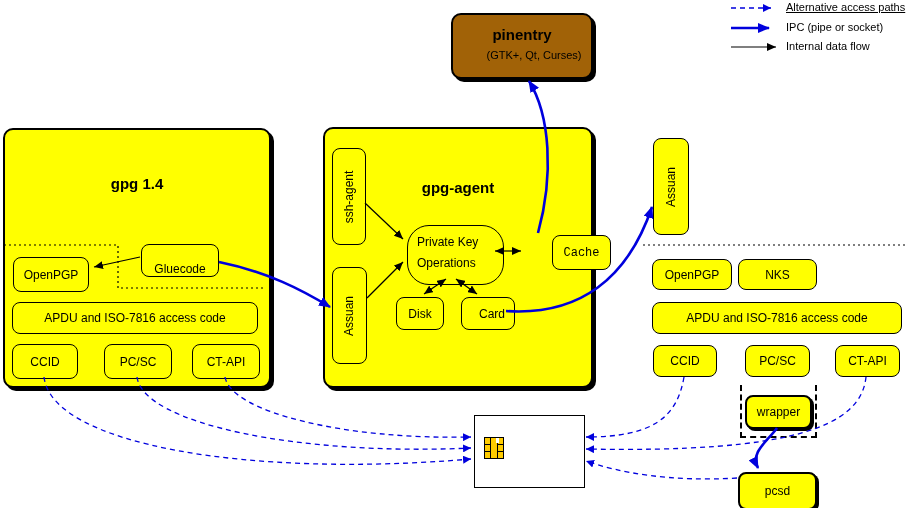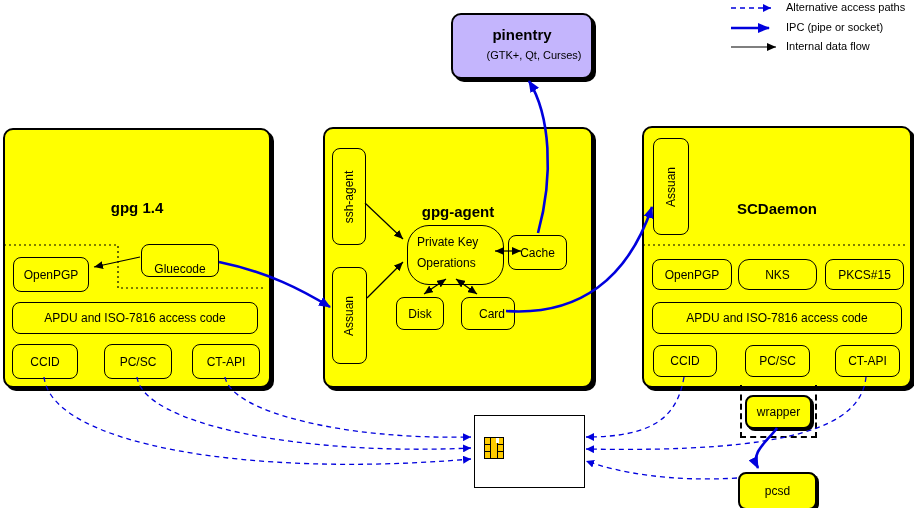--- a/index.html
+++ b/index.html
@@ -5,32 +5,32 @@
   html,body{margin:0;padding:0;background:#fff;}
   .canvas{
     position:relative;width:914px;height:508px;background:#ffffff;overflow:hidden;
     font-family:"Liberation Sans","DejaVu Sans",sans-serif;color:#000;
   }
   .bigbox{
     position:absolute;background:#ffff00;border:2px solid #000;border-radius:10px;
     box-shadow:3px 3px 0 #000;
   }
   .bigtitle{
-    position:absolute;left:0;right:0;text-align:center;font-weight:bold;font-size:15px;margin-top:24px;
+    position:absolute;left:0;right:0;text-align:center;font-weight:bold;font-size:15px;
   }
   .node{
     position:absolute;background:#ffff00;border:1px solid #000;border-radius:8px;
     display:flex;align-items:center;justify-content:center;font-size:12px;white-space:nowrap;
   }
   .vnode span{transform:rotate(-90deg);white-space:nowrap;display:block;}
   .pko{justify-content:flex-start;align-items:flex-start;padding:6px 0 0 9px;
        white-space:normal;line-height:21px;font-size:12px;}
   .heavy{border-width:2px;box-shadow:2px 2px 0 #000;}
   .pinentry{
-    position:absolute;background:#c4b5fd;border:2px solid #000;border-radius:10px;
+    position:absolute;background:#a16207;border:2px solid #000;border-radius:10px;
     box-shadow:3px 3px 0 #000;text-align:center;
   }
   .pinentry .t{font-weight:bold;font-size:15px;margin-top:11px;}
   .pinentry .s{font-size:11px;margin-top:6px;padding-left:24px;}
   .smartcard{
     position:absolute;left:474px;top:415px;width:109px;height:71px;background:#fff;
     border:1px solid #000;
   }
   .chip{position:absolute;left:9px;top:21px;}
   .dashrect{
@@ -47,23 +47,20 @@
 <div class="canvas">
 
   <div class="bigbox" style="left:3px;top:128px;width:264px;height:256px;">
     <div class="bigtitle" style="top:45px;">gpg 1.4</div>
   </div>
 
   <div class="bigbox" style="left:323px;top:127px;width:266px;height:257px;">
     <div class="bigtitle" style="top:50px;">gpg-agent</div>
   </div>
 
-  <div class="bigbox" style="left:642px;top:126px;width:266px;height:258px;">
-    <div class="bigtitle" style="top:48px;">SCDaemon</div>
-  </div>
 
   <div class="pinentry lvl" style="left:451px;top:13px;width:138px;height:62px;">
     <div class="t">pinentry</div>
     <div class="s">(GTK+, Qt, Curses)</div>
   </div>
 
   <div class="node lvl" style="left:13px;top:257px;width:74px;height:33px;">
       <span>OpenPGP</span>
     </div>
   <div class="node lvl" style="left:141px;top:244px;width:76px;height:31px;align-items:flex-end;">
@@ -84,41 +81,38 @@
 
   <div class="node vnode lvl" style="left:332px;top:148px;width:32px;height:95px;">
       <span>ssh-agent</span>
     </div>
   <div class="node vnode lvl" style="left:332px;top:267px;width:33px;height:95px;">
       <span>Assuan</span>
     </div>
   <div class="node pko lvl" style="left:407px;top:225px;width:86px;height:52px;border-radius:22px;">
       <span>Private Key Operations</span>
     </div>
-  <div class="node lvl" style="left:508px;top:235px;width:57px;height:33px;">
+  <div class="node lvl" style="left:552px;top:235px;width:57px;height:33px;font-family:Liberation Mono, monospace;">
       <span>Cache</span>
     </div>
   <div class="node lvl" style="left:396px;top:297px;width:46px;height:31px;">
       <span>Disk</span>
     </div>
   <div class="node lvl" style="left:461px;top:297px;width:44px;height:31px;padding-left:8px;">
       <span>Card</span>
     </div>
 
   <div class="node vnode lvl" style="left:653px;top:138px;width:34px;height:95px;">
       <span>Assuan</span>
     </div>
   <div class="node lvl" style="left:652px;top:259px;width:78px;height:29px;">
       <span>OpenPGP</span>
     </div>
-  <div class="node lvl" style="left:738px;top:259px;width:77px;height:29px;border-radius:11px;">
+  <div class="node lvl" style="left:738px;top:259px;width:77px;height:29px;">
       <span>NKS</span>
-    </div>
-  <div class="node lvl" style="left:825px;top:259px;width:77px;height:29px;">
-      <span>PKCS#15</span>
     </div>
   <div class="node lvl" style="left:652px;top:302px;width:248px;height:30px;">
       <span>APDU and ISO-7816 access code</span>
     </div>
   <div class="node lvl" style="left:653px;top:345px;width:62px;height:30px;">
       <span>CCID</span>
     </div>
   <div class="node lvl" style="left:745px;top:345px;width:63px;height:30px;">
       <span>PC/SC</span>
     </div>
@@ -140,21 +134,21 @@
       <line x1="6.5" y1="0" x2="6.5" y2="22" stroke="#000"></line>
       <line x1="13.5" y1="0" x2="13.5" y2="22" stroke="#000"></line>
       <line x1="0" y1="7.5" x2="6.5" y2="7.5" stroke="#000"></line>
       <line x1="0" y1="14.5" x2="6.5" y2="14.5" stroke="#000"></line>
       <line x1="13.5" y1="7.5" x2="20" y2="7.5" stroke="#000"></line>
       <line x1="13.5" y1="14.5" x2="20" y2="14.5" stroke="#000"></line>
       <rect x="12" y="1" width="3" height="5" fill="#fff"></rect>
     </svg>
   </div>
 
-  <div class="legend-label" style="left:786px;top:1px;">Alternative access paths</div>
+  <div class="legend-label" style="left:786px;top:1px;text-decoration:underline;">Alternative access paths</div>
   <div class="legend-label" style="left:786px;top:21px;">IPC (pipe or socket)</div>
   <div class="legend-label" style="left:786px;top:40px;">Internal data flow</div>
 
   <svg class="overlay" width="914" height="508" viewBox="0 0 914 508">
     <defs>
       <marker id="mBlue" markerWidth="13" markerHeight="10" refX="11" refY="5" orient="auto-start-reverse" markerUnits="userSpaceOnUse">
         <path d="M0,0 L12,5 L0,10 z" fill="#0000dd"></path>
       </marker>
       <marker id="mBlueS" markerWidth="9" markerHeight="8" refX="8" refY="4" orient="auto-start-reverse" markerUnits="userSpaceOnUse">
         <path d="M0,0 L8,4 L0,8 z" fill="#0000dd"></path>

